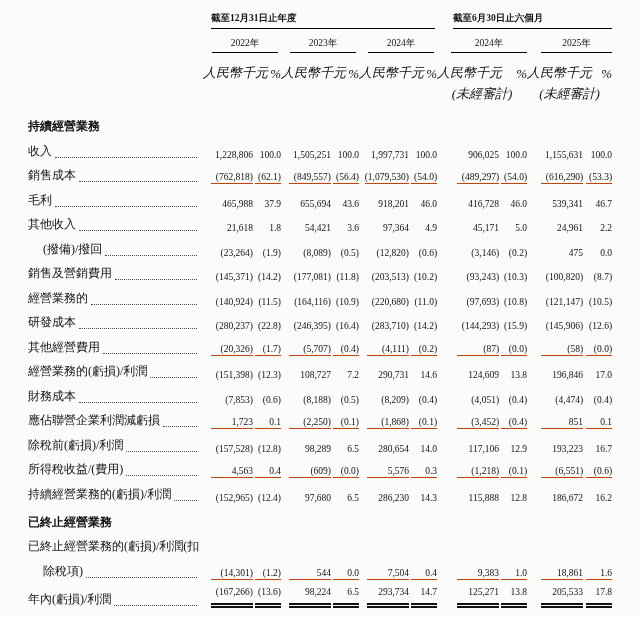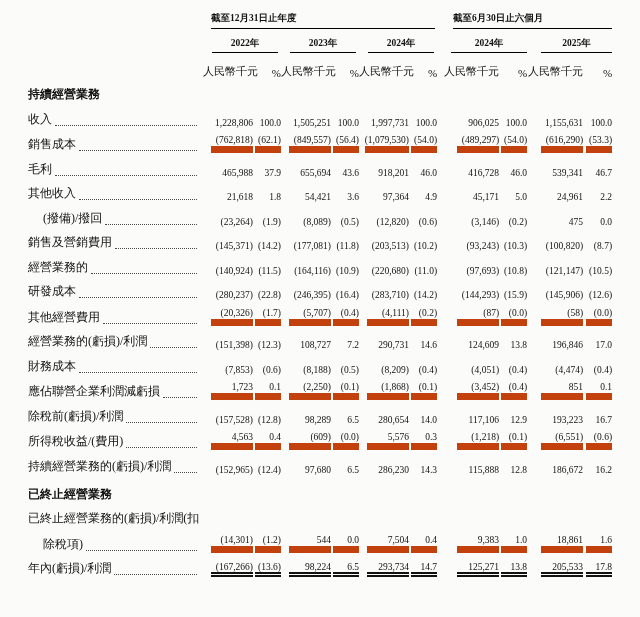--- a/index.html
+++ b/index.html
@@ -12,38 +12,38 @@
   table{border-collapse:collapse;table-layout:fixed;width:584px;}
   col.l{width:175px;}
   col.a1,col.a2,col.a3{width:50px;}
   col.p1,col.p2,col.p3{width:28px;}
   col.a4{width:62px;}col.p4{width:28px;}
   col.a5{width:56px;}col.p5{width:29px;}
   th,td{padding:0;font-weight:normal;vertical-align:bottom;white-space:nowrap;}
   thead th{font-size:9.5px;}
   .grp{border-bottom:1px solid #000;padding-bottom:3px;text-align:left;font-weight:bold;margin-left:8px;margin-right:2px;}
   .g2{margin-left:16px;margin-right:0;}
-  .yr{border-bottom:1px solid #000;padding:8px 0 2px 0;text-align:center;font-weight:bold;margin:0 3px 0 9px;}
+  .yr{border-bottom:1px solid #000;padding:8px 0 2px 0;text-align:center;font-weight:normal;margin:0 3px 0 9px;}
   .yri{margin:0 0 0 14px;}
   thead .units th{padding-top:11px;text-align:right;}
-  .it{font-weight:normal;font-size:11px;}
+  .it{font-style:italic;font-weight:normal;font-size:13px;}
   thead .notes th{padding:3px 0 8px 0;text-align:center;}
   tbody{font-size:9.5px;}
   tbody td{padding:3.5px 0 4px 0;text-align:right;}
   td.lc{text-align:right;font-size:12px;}
   td.lc .cellwrap{display:flex;align-items:flex-end;}
   .lbl{white-space:normal;}
   td.ind{padding-left:15px;}
   .dots{flex:1 1 auto;border-bottom:1.5px dotted #4a4a4a;margin:0 6px 2px 3px;min-width:8px;}
   .num{display:inline-block;text-align:right;}
   td.amt .num{min-width:42px;}
   td.pct .num{min-width:26px;}
   tr.b{font-weight:bold;}
-  tr.u td .num{border-bottom:7px solid #c2410c;padding-bottom:1px;}
-  tr.uu td .num{border-bottom:5px double #111;padding-bottom:0;}
+  tr.u td .num{border-bottom:1px solid #c2410c;padding-bottom:1px;}
+  tr.uu td .num{border-bottom:5px double #111;padding-bottom:6px;}
   tr.sec td{padding-top:7px;padding-bottom:4px;font-weight:bold;}
 </style>
 </head>
 <body>
 
 <table>
   <colgroup>
     <col class="l">
       <col class="a1">
       <col class="p1">
@@ -90,20 +90,26 @@
       <th><span class="it">%</span></th>
       <th><span class="it">人民幣千元</span></th>
       <th><span class="it">%</span></th>
       <th><span class="it">人民幣千元</span></th>
       <th><span class="it">%</span></th>
       <th><span class="it">人民幣千元</span></th>
       <th><span class="it">%</span></th>
       <th><span class="it">人民幣千元</span></th>
       <th><span class="it">%</span></th>
     </tr>
+    <tr class="notes">
+      <th></th>
+      <th colspan="6"></th>
+      <th colspan="2"><span class="it">(未經審計)</span></th>
+      <th colspan="2"><span class="it">(未經審計)</span></th>
+    </tr>
   </thead>
   <tbody>
       <tr class="sec">
         <td class="lc">
           <div class="cellwrap">
             <span class="lbl">持續經營業務</span>
           </div>
         </td>
         <td colspan="10"></td>
       </tr>

